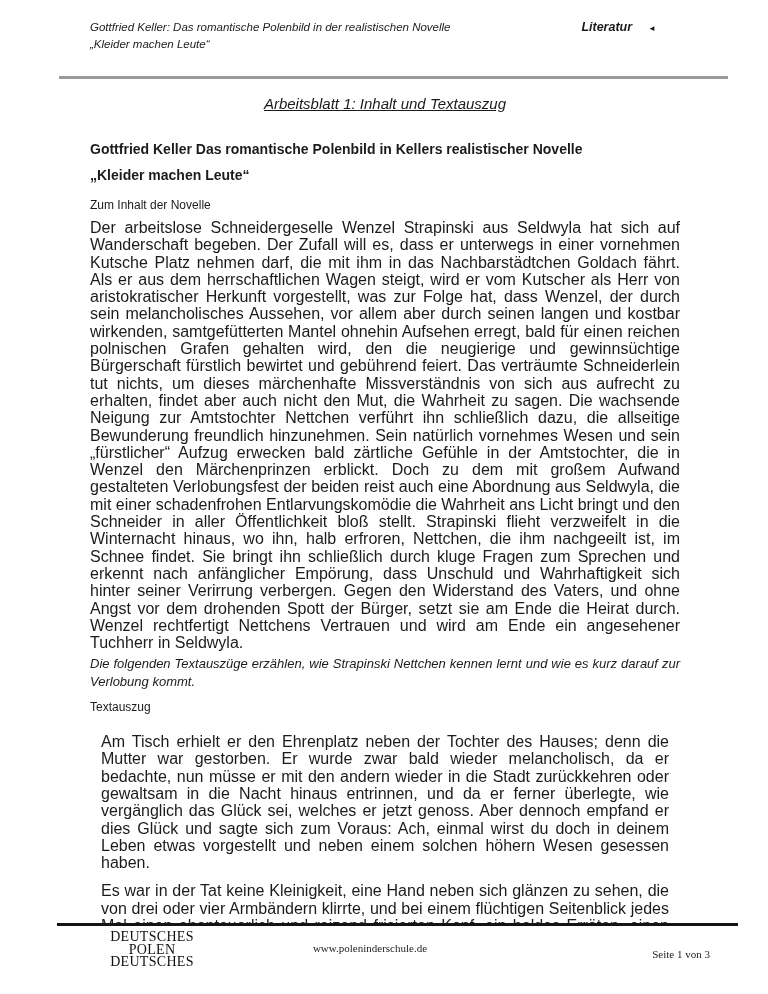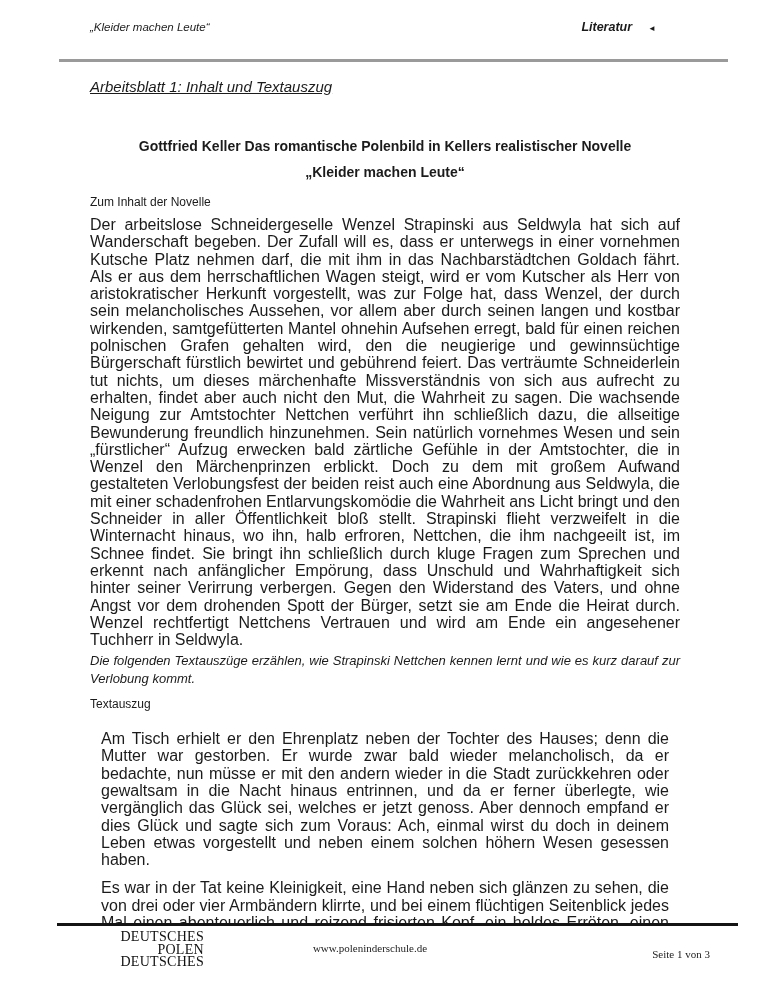--- a/index.html
+++ b/index.html
@@ -44,27 +44,27 @@
     background:#9a9a9a;
   }
   
   .m { margin-left:90px; width:590px; }
   .worksheet-title {
     margin-top:15px;
     font-style:italic;
     font-size:15px;
     line-height:20px;
     text-decoration:underline;
+    text-align:center;
   }
   .doc-title {
-    margin-top:36px;
+    margin-top:22px;
     font-weight:bold;
     font-size:14px;
     line-height:26px;
-    text-align:center;
   }
   .section-heading {
     font-weight:normal;
     font-size:12px;
     line-height:18px;
   }
   .summary-heading { margin-top:8px; }
   .body-par {
     font-size:16px;
     line-height:17.3px;
@@ -92,21 +92,21 @@
     margin-left:57px;
     width:681px; height:3px;
     background:#141414;
   }
   .footer-logo {
     position:absolute;
     left:100px; top:8px;
     width:104px;
     display:flex;
     flex-direction:column;
-    align-items:flex-end;
+    align-items:center;
     font-family:"Liberation Serif", serif;
     font-size:14px;
     line-height:12.5px;
     letter-spacing:0.3px;
     color:#111;
   }
   .footer-center {
     position:absolute;
     left:0; top:19px;
     width:740px;
@@ -123,20 +123,21 @@
     color:#222;
   }
 </style>
 </head>
 <body>
 
 <div class="page">
 
   <div class="header-row">
     <div class="header-left">
+      <div>Gottfried Keller: Das romantische Polenbild in der realistischen Novelle</div>
       <div>„Kleider machen Leute“</div>
     </div>
     <div class="header-right">
       <span>Literatur</span>
       <span class="arrow-glyph">◄</span>
     </div>
   </div>
 
   <div class="rule-top"></div>
 

